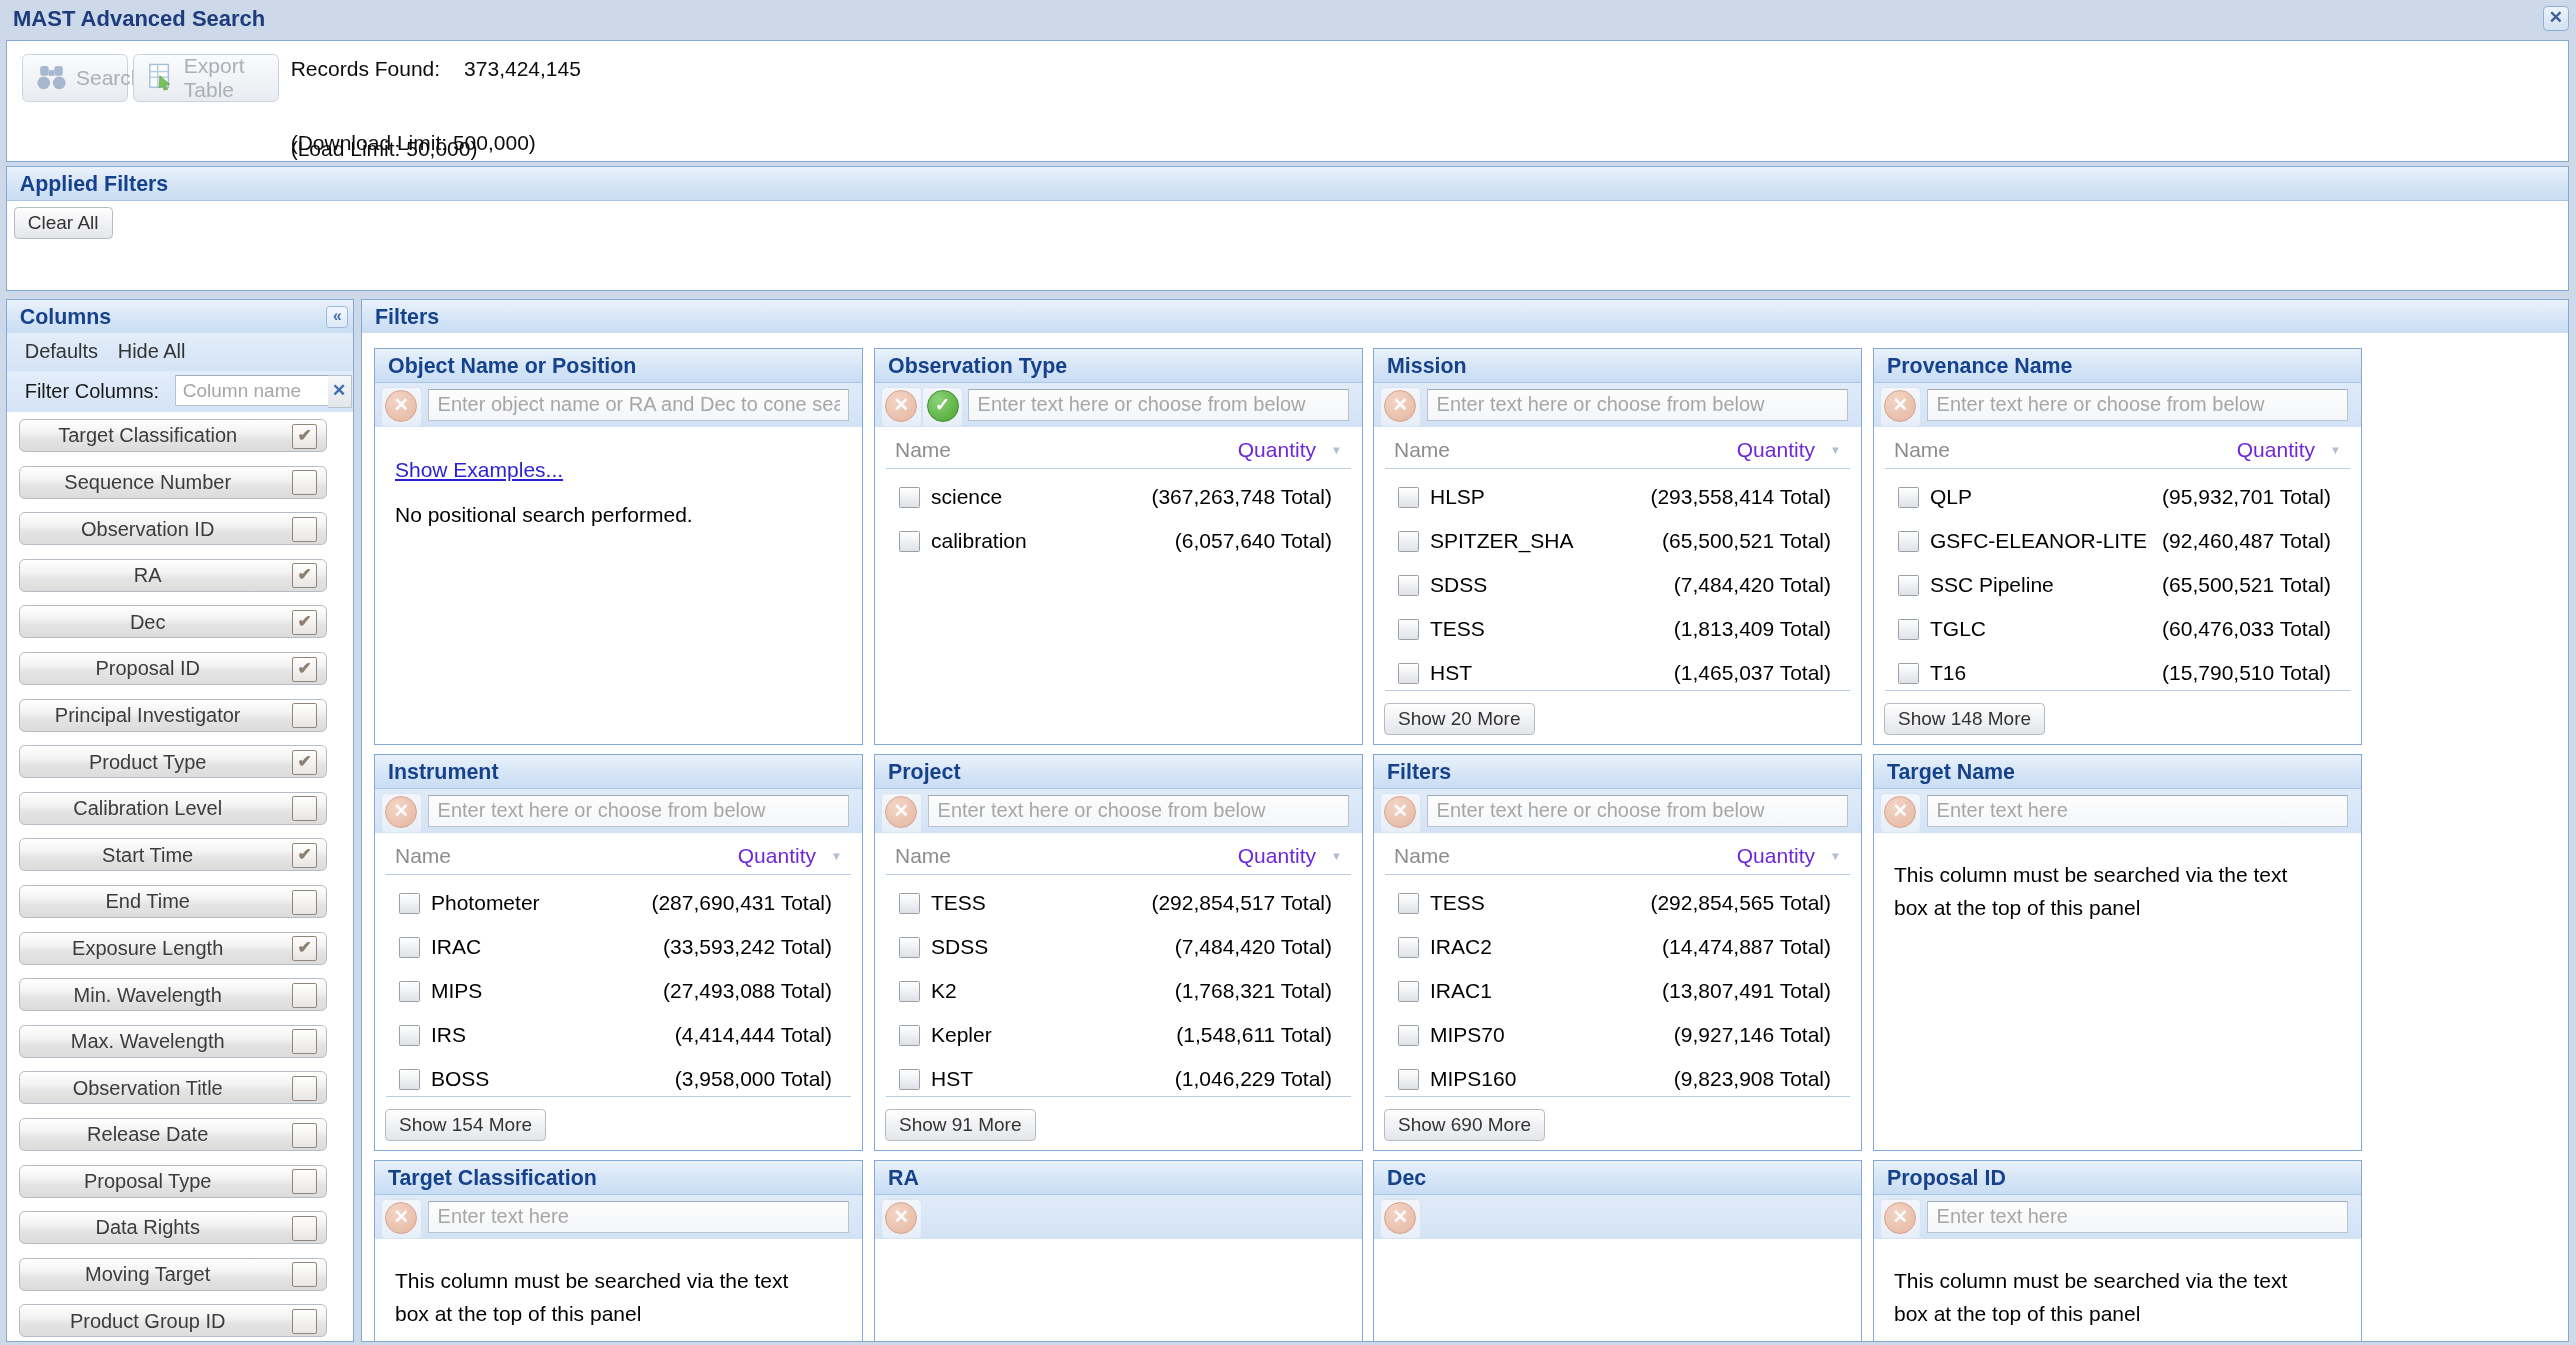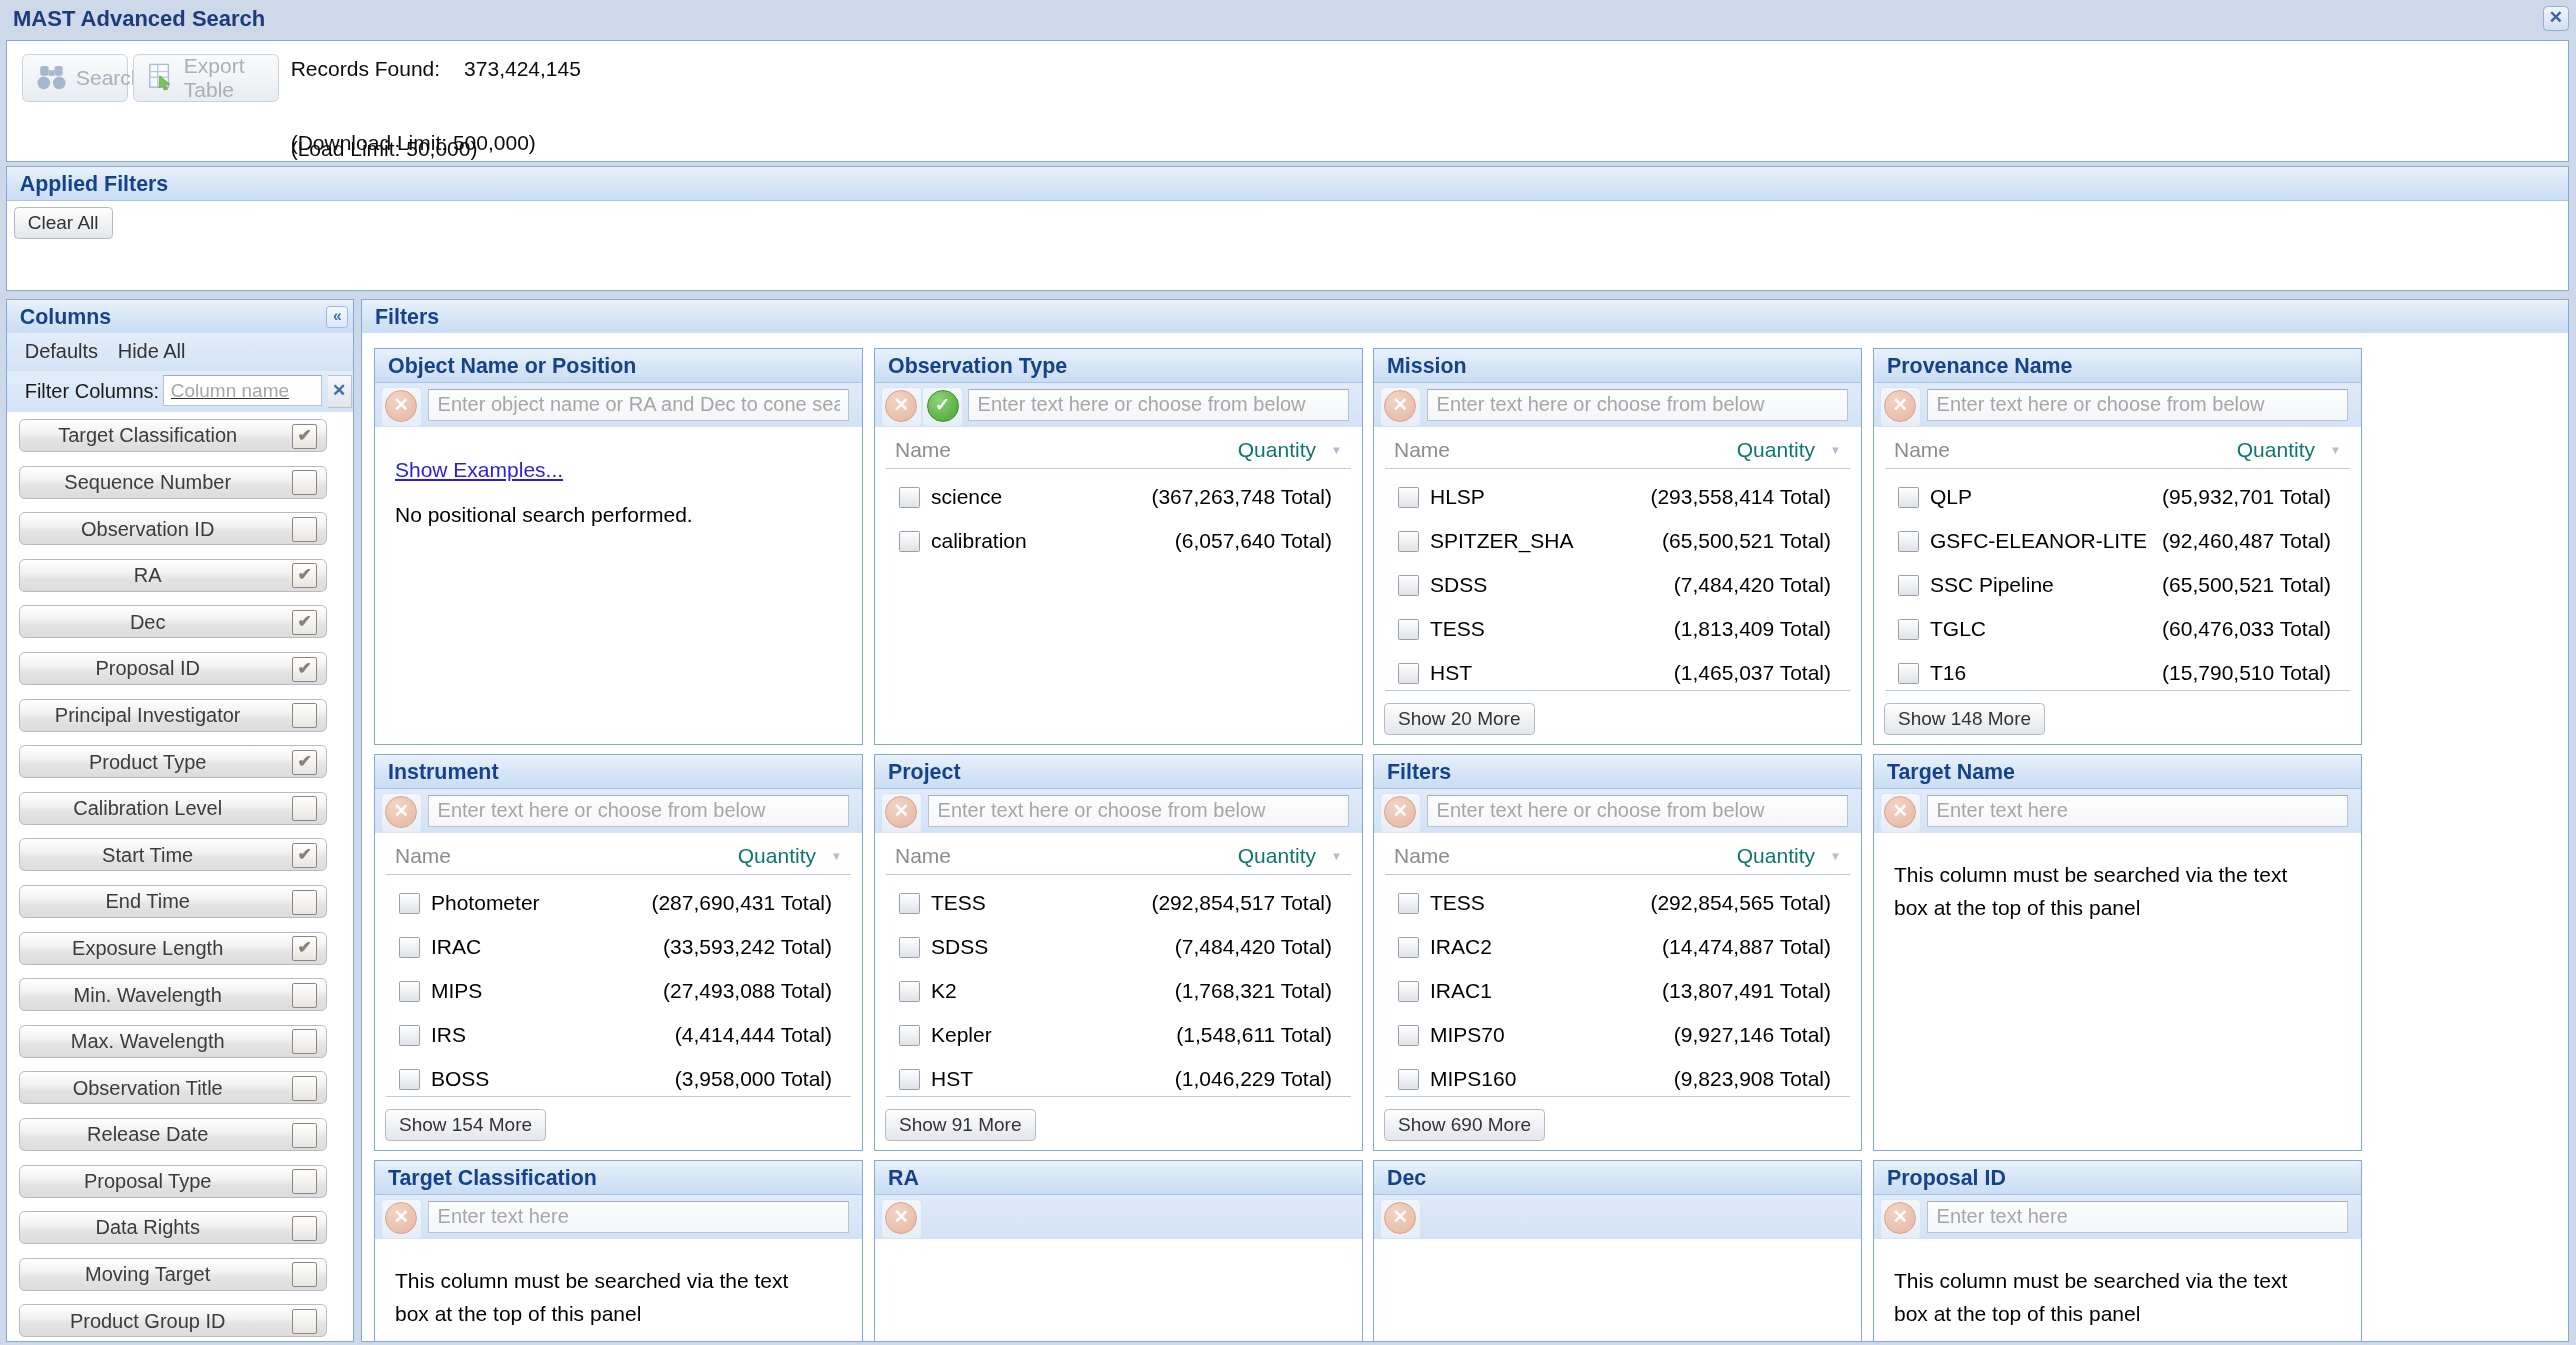--- a/index.html
+++ b/index.html
@@ -54,21 +54,21 @@
     text-align:center;line-height:28.5px;opacity:.8;}
   .ok-circle{position:absolute;left:3.6px;top:2.9px;width:30px;height:30px;border-radius:50%;border:1.4px solid #3f8f2a;
     background:radial-gradient(circle at 35% 30%,#8ed378,#47a32e);color:#fff;font-size:18.6px;font-weight:bold;
     text-align:center;line-height:28.5px;}
   .fp-inp{position:absolute;top:5.7px;height:30px;border:1.4px solid #b9c3ce;border-top-color:#a3adb8;font-size:20px;color:#333;
     padding:0 8.6px;font-family:"Liberation Sans",sans-serif;background:linear-gradient(#fdfdfd,#f4f6f9);}
   .fp-inp::placeholder{color:#a6a6a6;}
   .fp-body{position:absolute;left:0;right:0;top:78px;bottom:0;background:#fff;overflow:hidden;}
 
   .lh-name{position:absolute;left:20px;top:11.4px;font-size:21px;color:#8c8c8c;cursor:pointer;}
-  .lh-qty{position:absolute;right:46px;top:11.4px;font-size:21px;color:#0f766e;cursor:pointer;}
+  .lh-qty{position:absolute;right:46px;top:11.4px;font-size:21px;color:#6d28d9;cursor:pointer;}
   .lh-arrow{position:absolute;right:20px;top:17px;font-size:11.4px;color:#b3bfd1;}
   .lh-line{position:absolute;left:11.4px;right:11.4px;top:41px;height:1.4px;background:#b9cbe0;}
   .frow{position:absolute;left:0;right:0;height:44px;}
   .frow .cb{position:absolute;left:24px;top:11.4px;width:18.6px;height:18.6px;border:1.4px solid #9aa0a8;border-radius:1.4px;
     background:linear-gradient(#ffffff,#dfe2e6);cursor:pointer;}
   .frow .nm{position:absolute;left:56px;top:8.6px;font-size:21px;color:#000;}
   .frow .qt{position:absolute;right:30px;top:8.6px;font-size:21px;color:#000;}
   .fp-divider{position:absolute;left:11.4px;right:11.4px;bottom:53px;height:1.4px;background:#b9cbe0;}
   .show-more{position:absolute;left:10px;bottom:8.6px;}
 
@@ -129,21 +129,21 @@
     <div class="phead">
       <span class="ptitle">Columns</span>
       <div style="position:absolute;right:4.3px;top:5.7px;width:20px;height:20px;border:1.4px solid #9cb8dc;border-radius:3.6px;background:linear-gradient(#f2f7fc,#dde9f6);color:#3d6eb4;font-size:15.7px;font-weight:bold;text-align:center;line-height:18.6px;cursor:pointer;">«</div>
     </div>
     <div class="col-row" style="top:33px;height:38px;padding-left:32px;">
       <span class="col-link" style="position:absolute;left:18px;top:7.1px;">Defaults</span>
       <span class="col-link" style="position:absolute;left:111px;top:7.1px;">Hide All</span>
     </div>
     <div class="col-row" style="top:71px;height:41px;">
       <span style="position:absolute;left:18px;top:8.6px;font-size:20px;color:#1a1a1a;">Filter Columns:</span>
-      <input class="col-inp" style="left: 156px; top: 4.3px; width: 143px; text-decoration: underline;" placeholder="Column name">
+      <input class="col-inp" style="left: 168px; top: 4.3px; width: 143px;" placeholder="Column name">
       <div class="inp-clear" style="left:321px;top:4.3px;">✕</div>
     </div>
     <div class="col-list" style="top:112px;">
         <div class="col-btn">
           <span class="cl">Target Classification</span>
           <span class="col-cb">✔</span>
         </div>
         <div class="col-btn">
           <span class="cl">Sequence Number</span>
           <span class="col-cb"></span>

